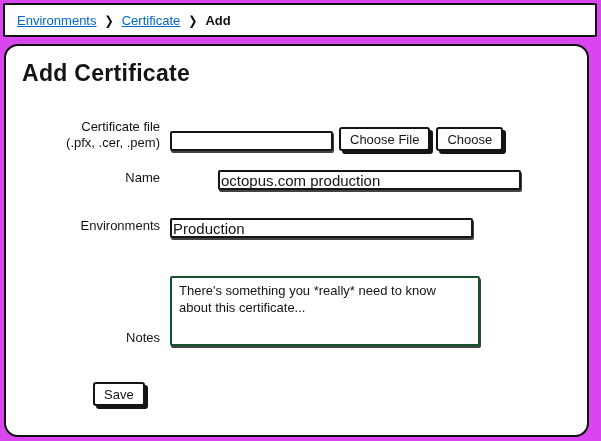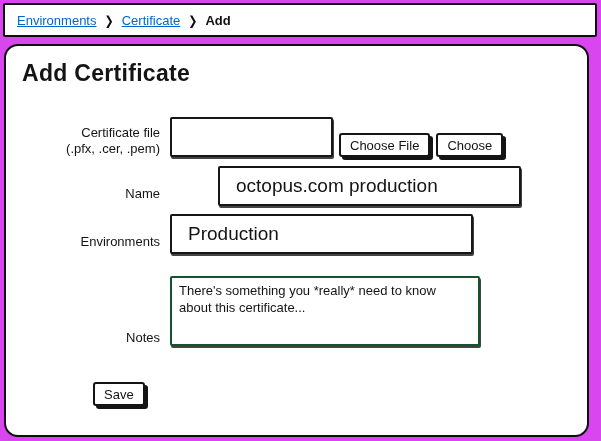--- a/index.html
+++ b/index.html
@@ -39,23 +39,23 @@
 
   .form-row { position: absolute; left: 16px; display: flex; align-items: flex-end; }
   .field-label {
     width: 138px; margin-right: 10px; text-align: right;
     font-size: 13px; color: #141414; line-height: 16px;
   }
   .lh-input { line-height: 24px; }   
   .label-top { padding-top: 4px; }
 
   .sketch-input {
-    height: 40px; border: 2px solid #161616; border-radius: 2px; background: #fff;
+    height: 20px; border: 2px solid #161616; border-radius: 2px; background: #fff;
     font-family: "Liberation Sans", "DejaVu Sans", sans-serif;
-    font-size: 19px; color: #141414; padding: 0 16px; outline: none;
+    font-size: 15px; color: #141414; padding: 0 1px; outline: none;
     box-shadow: 1px 2px 0 rgba(20,20,20,0.8);
   }
   .file-input { width: 163px; }
   .text-input { width: 303px; }
 
   .sketch-btn {
     height: 24px; border: 2px solid #141414; border-radius: 3px; background: #ffffff;
     font-family: "Liberation Sans", "DejaVu Sans", sans-serif;
     font-size: 13px; color: #141414; padding: 0 9px; cursor: pointer;
     box-shadow: 3px 3px 0 #141414; white-space: nowrap;

